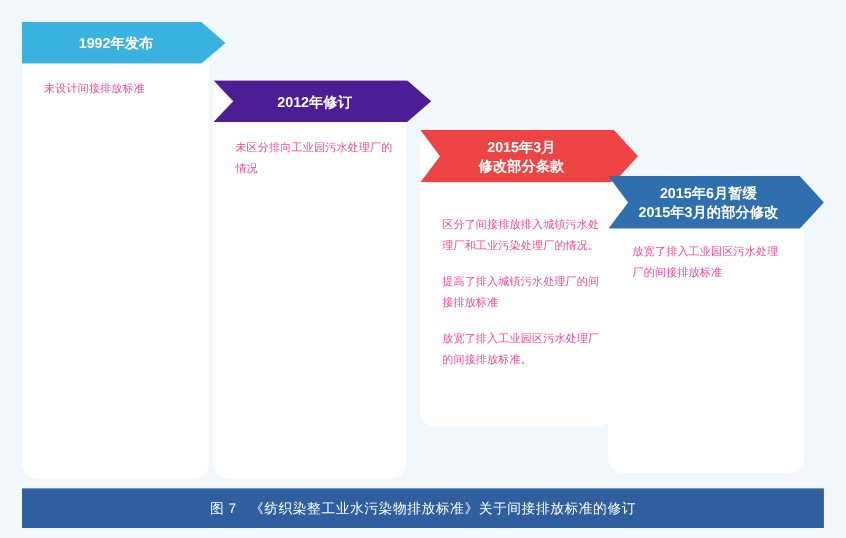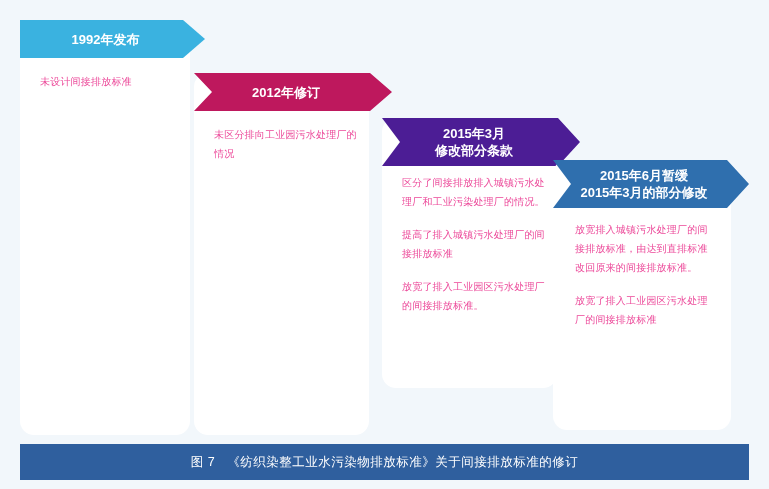--- a/index.html
+++ b/index.html
@@ -57,25 +57,25 @@
     line-height: 17px;
     text-align: center;
     box-sizing: border-box;
     padding-right: 14px;
   }
   .banner-1 {
     background: #3ab2e0;
     clip-path: polygon(0 0, calc(100% - 22px) 0, 100% 50%, calc(100% - 22px) 100%, 0 100%);
   }
   .banner-2 {
-    background: #be185d;
+    background: #4c1d95;
     clip-path: polygon(0 0, calc(100% - 22px) 0, 100% 50%, calc(100% - 22px) 100%, 0 100%, 18px 50%);
   }
   .banner-3 {
-    background: #4c1d95;
+    background: #ef4444;
     clip-path: polygon(0 0, calc(100% - 22px) 0, 100% 50%, calc(100% - 22px) 100%, 0 100%, 18px 50%);
   }
   .banner-4 {
     background: #2f6fae;
     clip-path: polygon(0 0, calc(100% - 22px) 0, 100% 50%, calc(100% - 22px) 100%, 0 100%, 18px 50%);
   }
   .banner span { display: block; }
 
   
   .caption-bar {
@@ -123,36 +123,35 @@
       <p class="para">未区分排向工业园污水处理厂的情况</p>
     </div>
   </div>
   <div class="banner banner-2" style="left:194px; top:73px; width:198px; height:38px;">
     <div>
       <span>2012年修订</span>
     </div>
   </div>
 
   <div class="card" style="left:382px; top:118px; width:175px; height:270px;">
-    <div class="card-body" style="padding-top:55px; padding-left:20px; padding-right:12px;">
+    <div class="card-body" style="padding-top:77px; padding-left:20px; padding-right:12px;">
       <p class="para">区分了间接排放排入城镇污水处理厂和工业污染处理厂的情况。</p>
       <p class="para">提高了排入城镇污水处理厂的间接排放标准</p>
       <p class="para">放宽了排入工业园区污水处理厂的间接排放标准。</p>
     </div>
   </div>
   <div class="banner banner-3" style="left:382px; top:118px; width:198px; height:48px; flex-direction:column;">
     <div>
       <span>2015年3月</span>
       <span>修改部分条款</span>
     </div>
   </div>
 
   <div class="card" style="left:553px; top:160px; width:178px; height:270px;">
     <div class="card-body" style="padding-top:60px; padding-left:22px; padding-right:14px;">
-      <p class="para">放宽排入城镇污水处理厂的间接排放标准，由达到直排标准改回原来的间接排放标准。</p>
       <p class="para">放宽了排入工业园区污水处理厂的间接排放标准</p>
     </div>
   </div>
   <div class="banner banner-4" style="left:553px; top:160px; width:196px; height:48px; flex-direction:column;">
     <div>
       <span>2015年6月暂缓</span>
       <span>2015年3月的部分修改</span>
     </div>
   </div>
 

